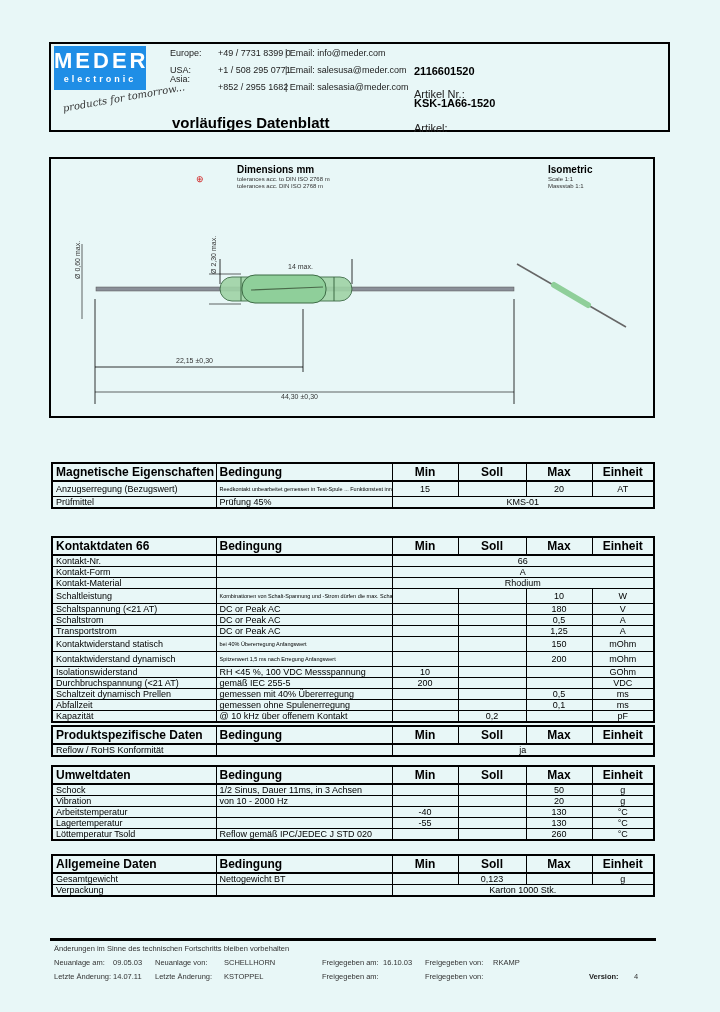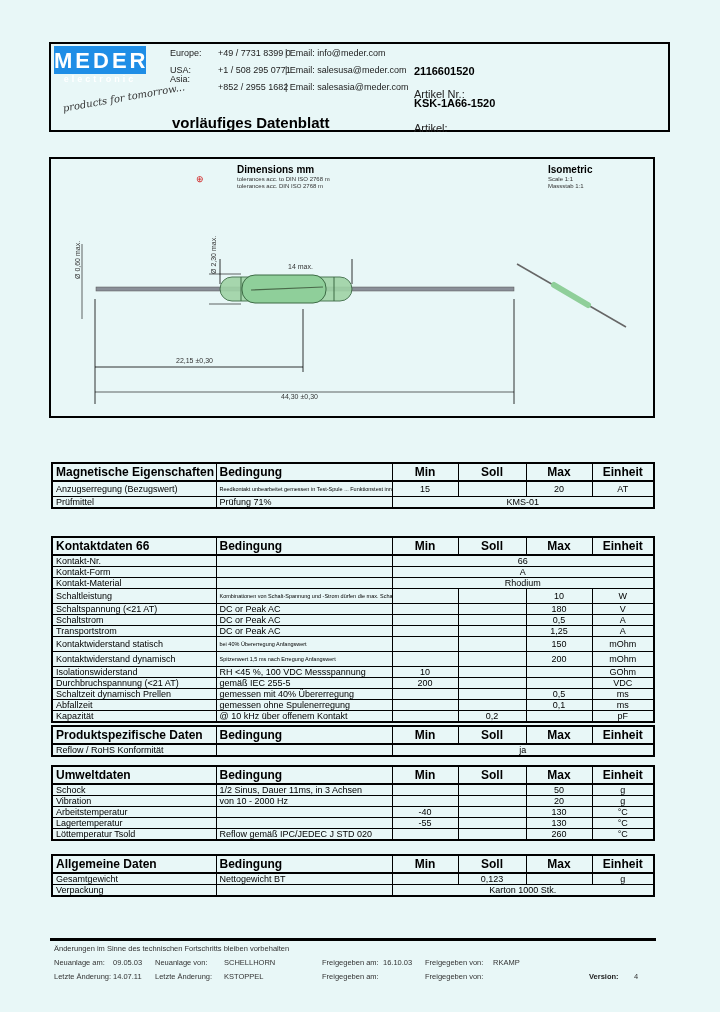--- a/index.html
+++ b/index.html
@@ -8,21 +8,21 @@
     font-family: "Liberation Sans", sans-serif; color: #000;
     position: relative; overflow: hidden;
   }
   .abs { position: absolute; }
   
   .header-box {
     left: 49px; top: 42px; width: 621px; height: 90px;
     border: 2px solid #000; box-sizing: border-box;
   }
   .logo {
-    left: 54px; top: 46px; width: 92px; height: 28px; background: #1f8ee6;
+    left: 54px; top: 46px; width: 92px; height: 44px; background: #1f8ee6;
     color: #fff; text-align: center; box-sizing: border-box; padding-top: 3px;
   }
   .logo .big { font-weight: bold; font-size: 22px; letter-spacing: 3px; line-height: 24px; }
   .logo .small { font-weight: bold; font-size: 9px; letter-spacing: 3px; line-height: 12px; }
   .slogan { left: 62px; top: 92px; font-family: "DejaVu Serif", serif; font-style: italic; font-size: 10px; color: #333; transform: rotate(-10deg); }
   .contact { font-size: 9px; color: #222; }
   .art-label { font-size: 11px; color: #222; margin-top: 40px; }
   .art-value { font-size: 11px; font-weight: bold; }
   .doc-title { left: 172px; top: 114px; font-size: 15px; font-weight: bold; }
 
@@ -137,21 +137,21 @@
   <tr class="tall">
     <td>Anzugserregung (Bezugswert)</td>
     <td class="tiny">Reedkontakt unbearbeitet gemessen in Test-Spule ... Funktionstest innerhalb</td>
     <td class="c">15</td>
     <td class="c"></td>
     <td class="c">20</td>
     <td class="c">AT</td>
   </tr>
   <tr>
     <td>Prüfmittel</td>
-    <td>Prüfung 71%</td>
+    <td>Prüfung 45%</td>
     <td class="c" colspan="4">KMS-01</td>
   </tr>
 </tbody>
   </table>
 
 <table class="spec" style="top:536px;">
   <colgroup>
       <col style="width:164px">
       <col style="width:176px">
       <col style="width:66px">

